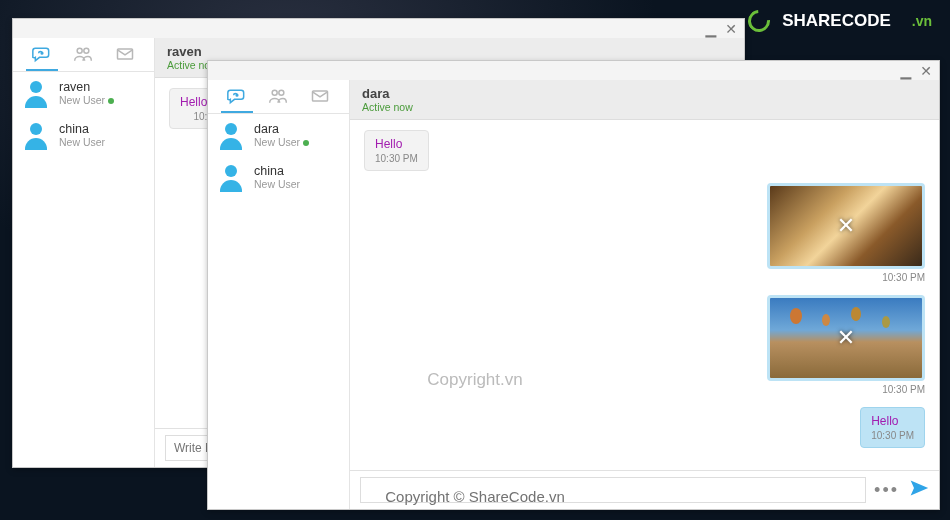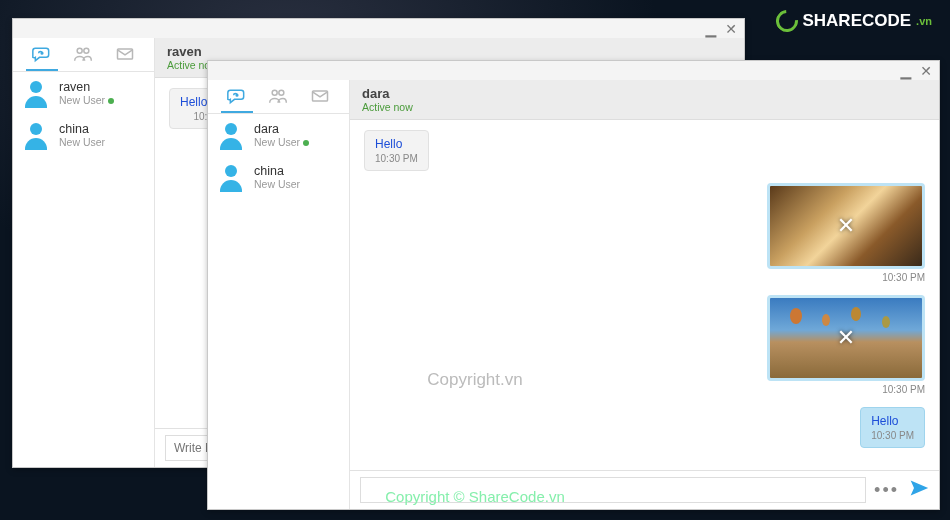--- a/index.html
+++ b/index.html
@@ -1,22 +1,22 @@
 <!DOCTYPE html>
 <html><head>
 <meta charset="utf-8">
 <style>
   *{box-sizing:border-box;margin:0;padding:0;font-family:"Segoe UI",Arial,sans-serif}
   body{width:950px;height:520px;background:#0a1420;overflow:hidden;position:relative}
   .bg-nebula{position:absolute;inset:0;background:radial-gradient(at 30% 10%,#2a3040 0%,#0a1420 40%),radial-gradient(at 10% 90%,#1a2a38 0%,transparent 30%),#0a1420}
-  .watermark-logo{position:absolute;top:10px;right:18px;color:#fff;font-weight:700;font-size:17px;display:flex;align-items:center;gap:4px}
+  .watermark-logo{position:absolute;top:10px;right:18px;color:#fff;font-weight:700;font-size:17px;display:flex;align-items:center;gap:12px}
   .watermark-logo .spin{width:22px;height:22px;border:3px solid #6bbf3a;border-radius:50%;border-top-color:transparent;transform:rotate(40deg)}
-  .watermark-logo .vn{color:#6bbf3a;font-size:11px;margin-left:1px}
+  .watermark-logo .vn{color:#6bbf3a;font-size:14px;margin-left:9px}
   .watermark-center{position:absolute;left:50%;top:370px;transform:translateX(-50%);color:#bbb;font-size:17px;pointer-events:none}
-  .watermark-bottom{position:absolute;left:50%;bottom:15px;transform:translateX(-50%);color:#86efac;font-size:15px;pointer-events:none}
+  .watermark-bottom{position:absolute;left:50%;bottom:15px;transform:translateX(-50%);color:#737373;font-size:15px;pointer-events:none}
   .win{position:absolute;background:#fff;border:1px solid #c8c8c8;display:flex;flex-direction:column;box-shadow:0 2px 6px rgba(0,0,0,.25)}
   .titlebar{height:19px;background:#f4f4f4;display:flex;justify-content:flex-end;align-items:center;gap:6px;padding-right:6px}
   .tb-btn{width:14px;height:13px;display:flex;align-items:center;justify-content:center;color:#777;font-size:14px;cursor:pointer}
   .body{flex:1;display:flex;min-height:0}
   .sidebar{width:142px;border-right:1px solid #e4e4e4;display:flex;flex-direction:column;background:#fff}
   .tabrow{height:34px;display:flex;align-items:flex-end;justify-content:space-around;border-bottom:1px solid #e4e4e4;padding:0 8px}
   .tab{width:32px;height:32px;display:flex;align-items:center;justify-content:center;color:#b8b8b8;cursor:pointer;border-bottom:2px solid transparent}
   .tab.active{border-bottom-color:#3fa9e0}
   .contacts{flex:1;overflow:auto}
   .contact{display:flex;align-items:center;gap:8px;padding:6px 8px;cursor:pointer}
@@ -27,21 +27,21 @@
   .csub{font-size:10.5px;color:#999;}
   .presence{display:inline-block;width:6px;height:6px;border-radius:50%;background:#4caf50;margin-left:3px}
   .chat{flex:1;display:flex;flex-direction:column;min-width:0}
   .chat-head{background:#ececec;border-bottom:1px solid #ddd;padding:6px 12px}
   .chat-head .n{font-size:13px;font-weight:600;color:#444}
   .chat-head .s{font-size:10.5px;color:#4a9b3a}
   .messages{flex:1;background:#fff;padding:10px 14px;overflow:auto;display:flex;flex-direction:column;gap:12px}
   .msg{max-width:200px;border-radius:4px;padding:6px 10px;font-size:12px;position:relative;border:1px solid #e1e1e1}
   .msg.in{background:#f3f3f3;align-self:flex-start}
   .msg.out{background:#bde3f5;border-color:#9fd4ed;align-self:flex-end}
-  .msg .t{color:#1d4ed8}
+  .msg .t{color:#a21caf}
   .msg .time{font-size:10px;color:#888;text-align:right;margin-top:2px}
   .imgmsg{align-self:flex-end}
   .imgframe{width:158px;height:86px;border-radius:4px;background:#bde3f5;border:3px solid #bde3f5;position:relative;overflow:hidden}
   .imgframe .x{position:absolute;top:50%;left:50%;transform:translate(-50%,-50%);color:#fff;font-size:22px;text-shadow:0 0 4px rgba(0,0,0,.7)}
   .img1{background:linear-gradient(135deg,#5a3a1a 0%,#c9a060 35%,#f2d49a 50%,#8a5a2a 70%,#3a2a1a 100%)}
   .img2{background:linear-gradient(180deg,#3a7bc0 0%,#6fa8d8 40%,#b89060 55%,#8a6a3a 100%)}
   .imgtime{font-size:10px;color:#888;text-align:right;margin-top:3px}
   .input-row{border-top:1px solid #e1e1e1;padding:6px 10px;display:flex;align-items:center;gap:8px}
   .input-row input{flex:1;border:1px solid #ddd;padding:5px 8px;font-size:12px;color:#666;outline:none}
   .send-row{display:flex;align-items:center;gap:10px}

